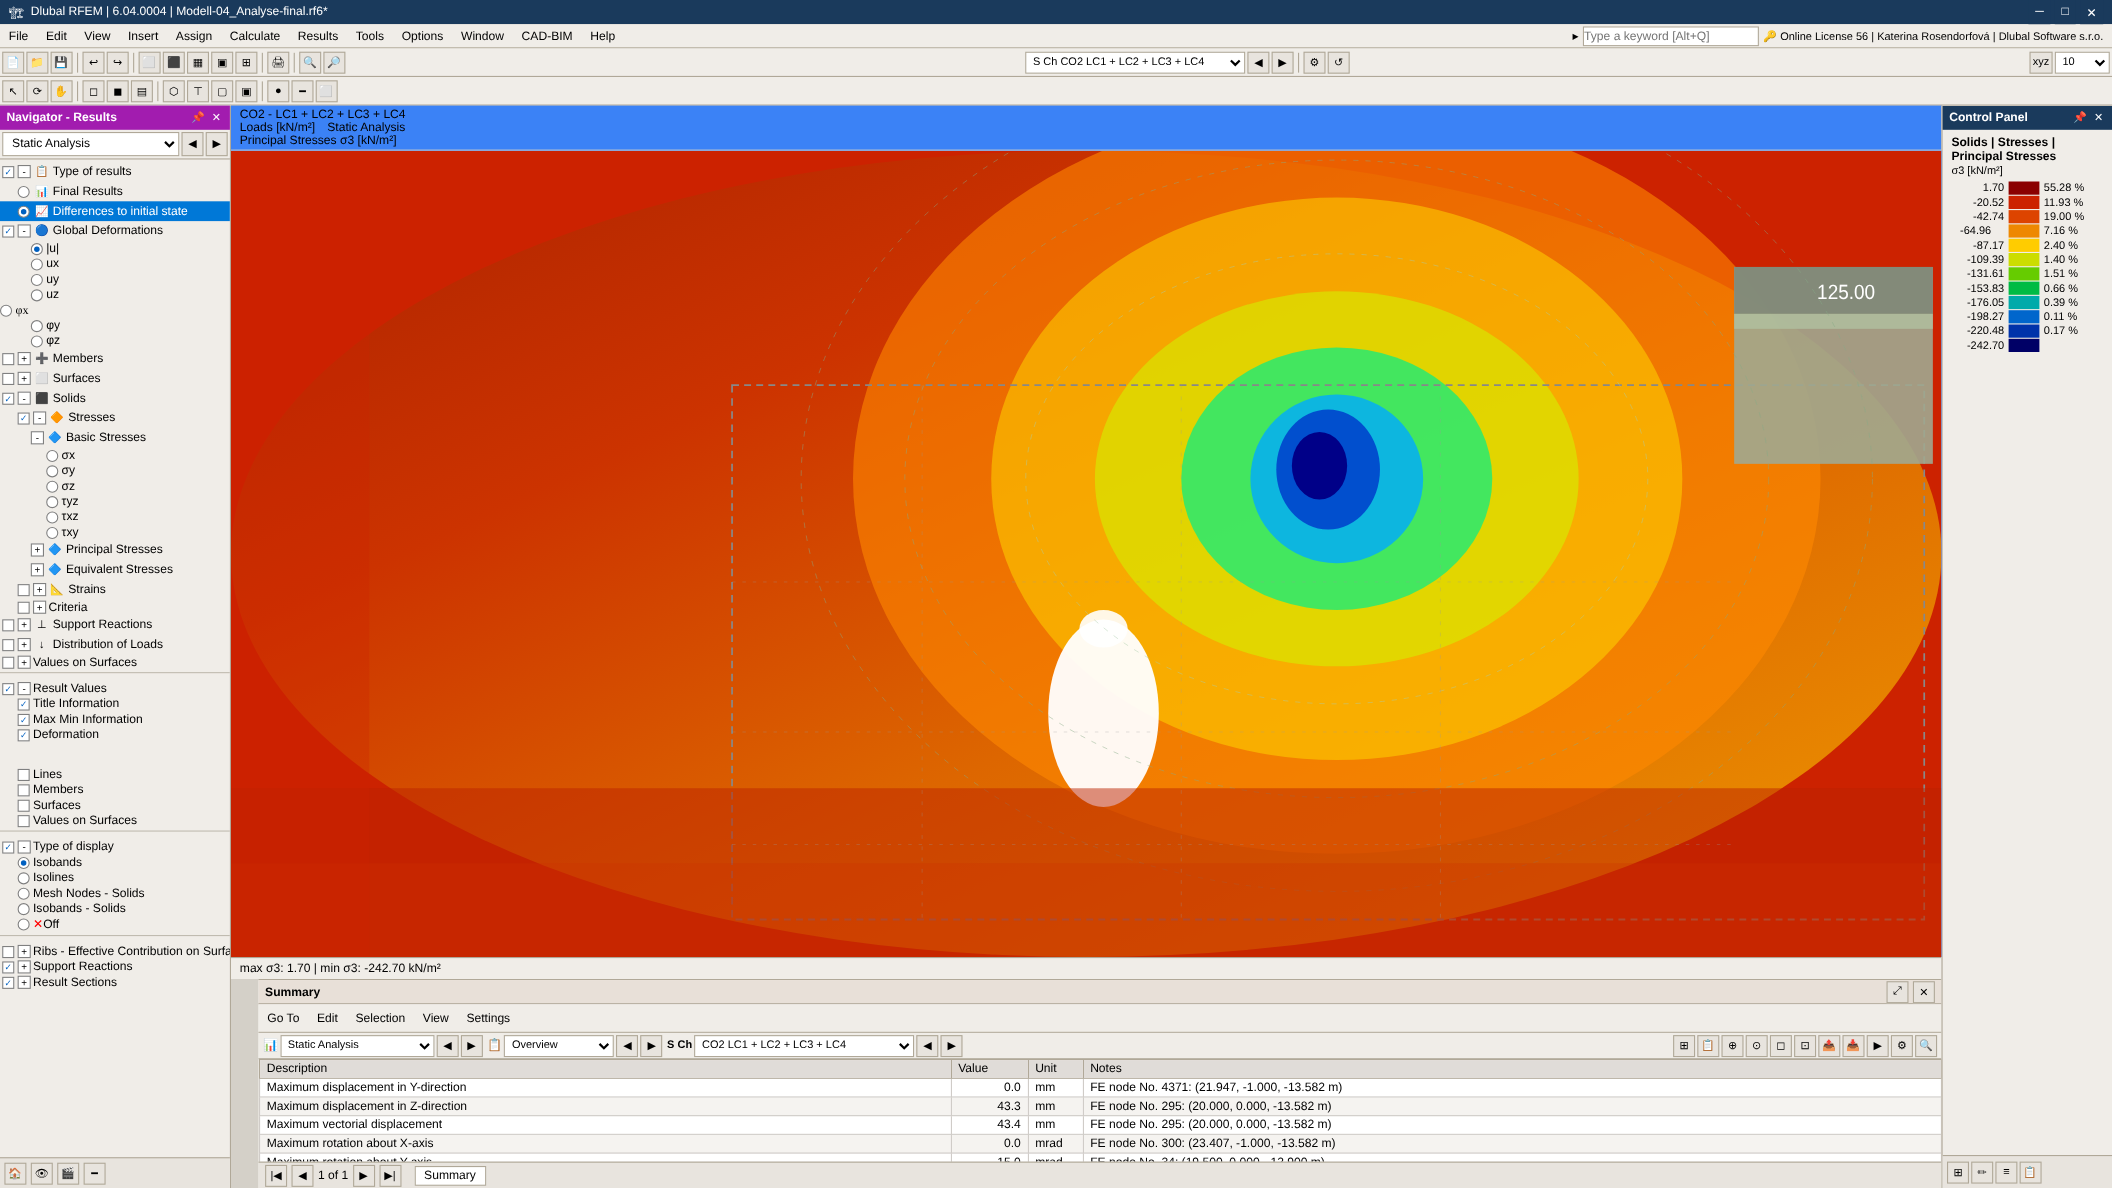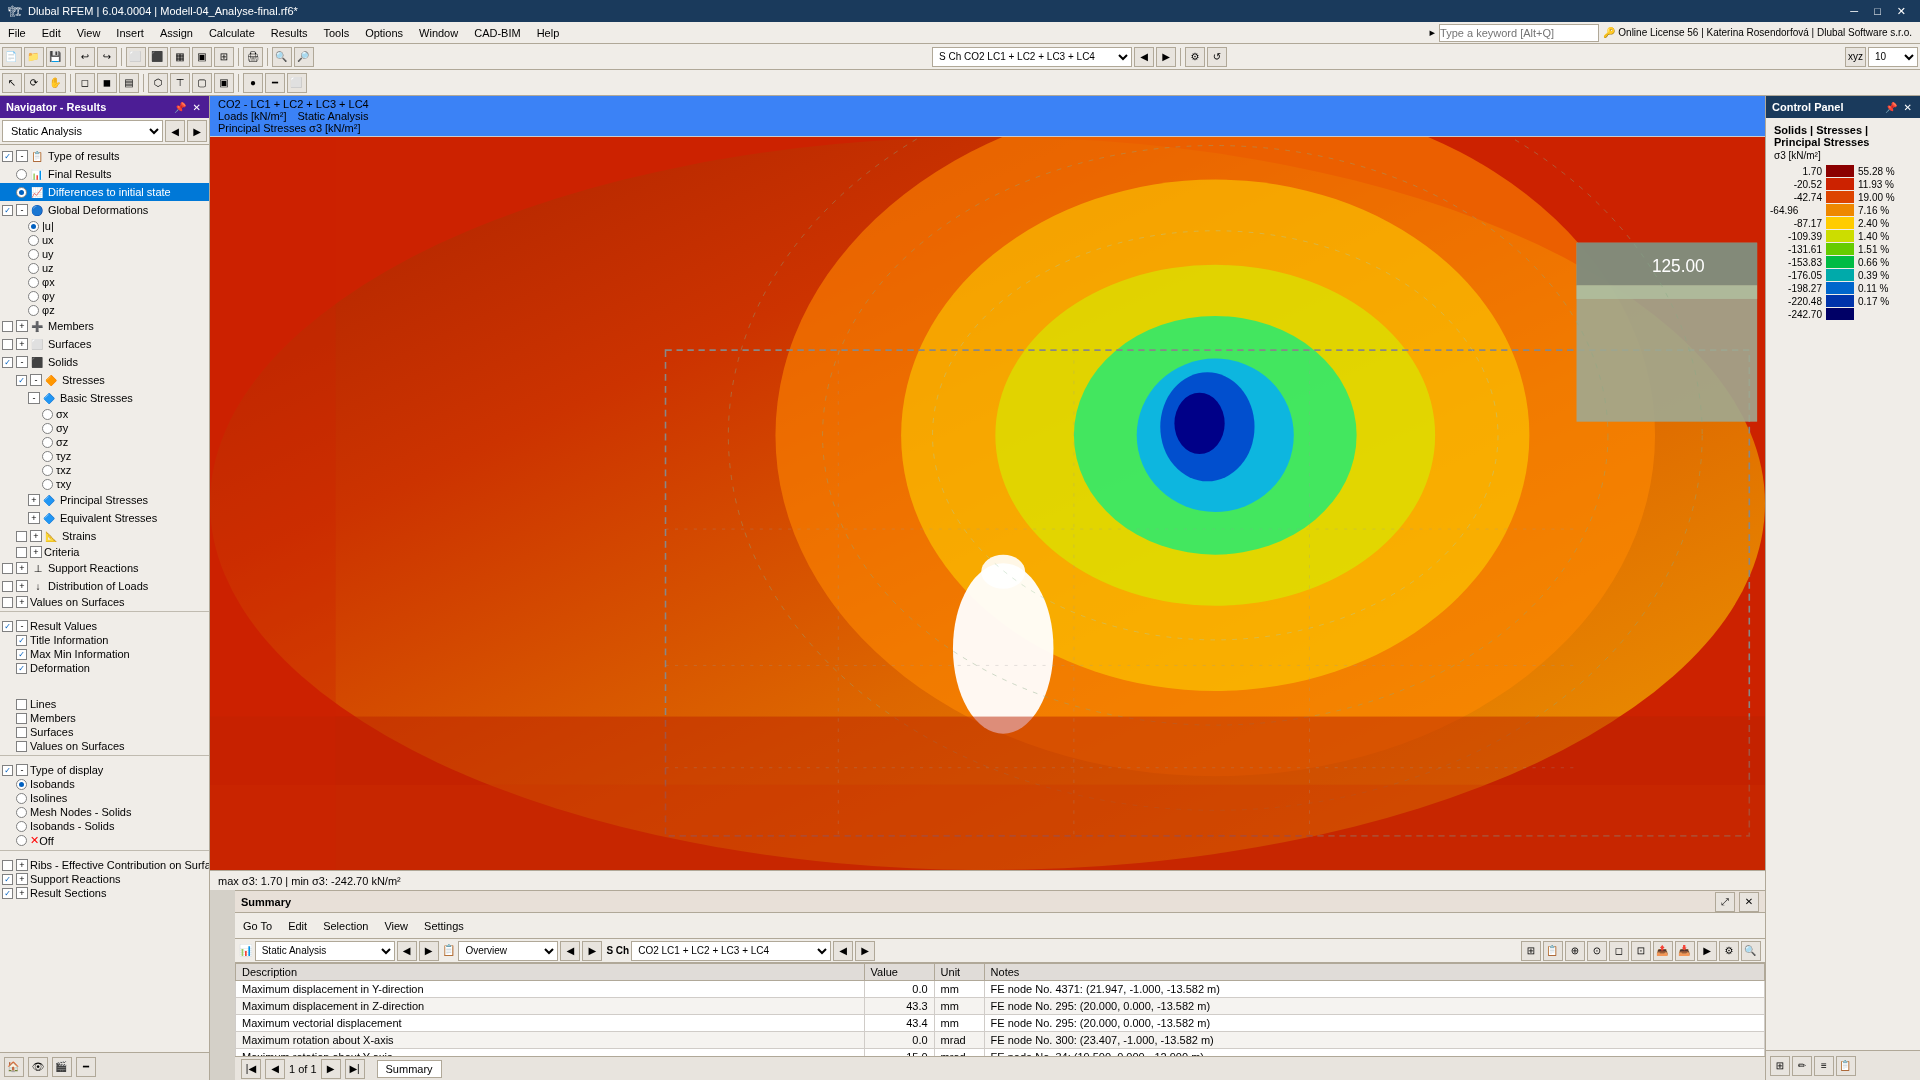--- a/index.html
+++ b/index.html
@@ -19,21 +19,21 @@
     .toolbar { background: #f0ede8; height: 26px; display: flex; align-items: center; border-bottom: 1px solid #b0a898; padding: 0 2px; gap: 2px; }
     .tb-btn { background: #e8e4de; border: 1px solid #b0a898; height: 20px; min-width: 20px; cursor: pointer; display: flex; align-items: center; justify-content: center; font-size: 10px; padding: 0 2px; }
     .tb-sep { width: 1px; background: #b0a898; height: 18px; margin: 0 2px; }
     .tb-combo { height: 20px; border: 1px solid #b0a898; background: #fff; font-size: 10px; padding: 0 2px; }
     
     
     .main-layout { display: flex; height: calc(1080px - 22px - 22px - 26px - 26px); }
     
     
     .left-panel { width: 210px; background: #f0ede8; border-right: 1px solid #b0a898; display: flex; flex-direction: column; flex-shrink: 0; }
-    .panel-header { background: #4c1d95; color: #fff; height: 22px; display: flex; align-items: center; justify-content: space-between; padding: 0 6px; font-size: 11px; font-weight: bold; }
+    .panel-header { background: #a21caf; color: #fff; height: 22px; display: flex; align-items: center; justify-content: space-between; padding: 0 6px; font-size: 11px; font-weight: bold; }
     .panel-header-btns { display: flex; gap: 2px; }
     .panel-header-btn { background: none; border: none; color: #fff; cursor: pointer; font-size: 10px; padding: 0 2px; }
     
     .nav-combo { height: 22px; width: 100%; border: 1px solid #b0a898; background: #fff; font-size: 11px; padding: 0 4px; }
     .nav-tree { flex: 1; overflow-y: auto; overflow-x: hidden; padding: 2px 0; }
     .tree-item { display: flex; align-items: center; padding: 1px 0; padding-left: 0; cursor: pointer; white-space: nowrap; font-size: 11px; }
     .tree-item.selected { background: #0078d7; color: #fff; }
     .tree-expander { width: 12px; height: 12px; border: 1px solid #808080; background: #fff; display: inline-flex; align-items: center; justify-content: center; font-size: 9px; cursor: pointer; flex-shrink: 0; margin-right: 2px; }
     .tree-icon { width: 16px; height: 16px; display: inline-flex; align-items: center; justify-content: center; font-size: 10px; flex-shrink: 0; margin-right: 2px; }
     .tree-radio { width: 11px; height: 11px; border-radius: 50%; border: 1px solid #808080; background: #fff; display: inline-flex; align-items: center; justify-content: center; margin-right: 3px; flex-shrink: 0; }
@@ -219,21 +219,21 @@
         <span class="tree-label">ux</span>
       </div>
       <div class="tree-item" style="padding-left:28px;">
         <div class="tree-radio"></div>
         <span class="tree-label">uy</span>
       </div>
       <div class="tree-item" style="padding-left:28px;">
         <div class="tree-radio"></div>
         <span class="tree-label">uz</span>
       </div>
-      <div class="tree-item" style="padding-left:28px;">
+      <div class="tree-item" style="font-family:Liberation Serif, serif;">
         <div class="tree-radio"></div>
         <span class="tree-label">φx</span>
       </div>
       <div class="tree-item" style="padding-left:28px;">
         <div class="tree-radio"></div>
         <span class="tree-label">φy</span>
       </div>
       <div class="tree-item" style="padding-left:28px;">
         <div class="tree-radio"></div>
         <span class="tree-label">φz</span>
@@ -644,21 +644,21 @@
     <span style="width:52px;text-align:right;font-size:10px;">-20.52</span>
     <div class="legend-color" style="background:#CC2200;"></div>
     <span style="font-size:10px;">11.93 %</span>
   </div>
           <div class="legend-row">
     <span style="width:52px;text-align:right;font-size:10px;">-42.74</span>
     <div class="legend-color" style="background:#DD4400;"></div>
     <span style="font-size:10px;">19.00 %</span>
   </div>
           <div class="legend-row">
-    <span style="width:52px;text-align:left;font-size:10px;">-64.96</span>
+    <span style="width:52px;text-align:center;font-size:10px;">-64.96</span>
     <div class="legend-color" style="background:#EE8800;"></div>
     <span style="font-size:10px;">7.16 %</span>
   </div>
           <div class="legend-row">
     <span style="width:52px;text-align:right;font-size:10px;">-87.17</span>
     <div class="legend-color" style="background:#FFCC00;"></div>
     <span style="font-size:10px;">2.40 %</span>
   </div>
           <div class="legend-row">
     <span style="width:52px;text-align:right;font-size:10px;">-109.39</span>

